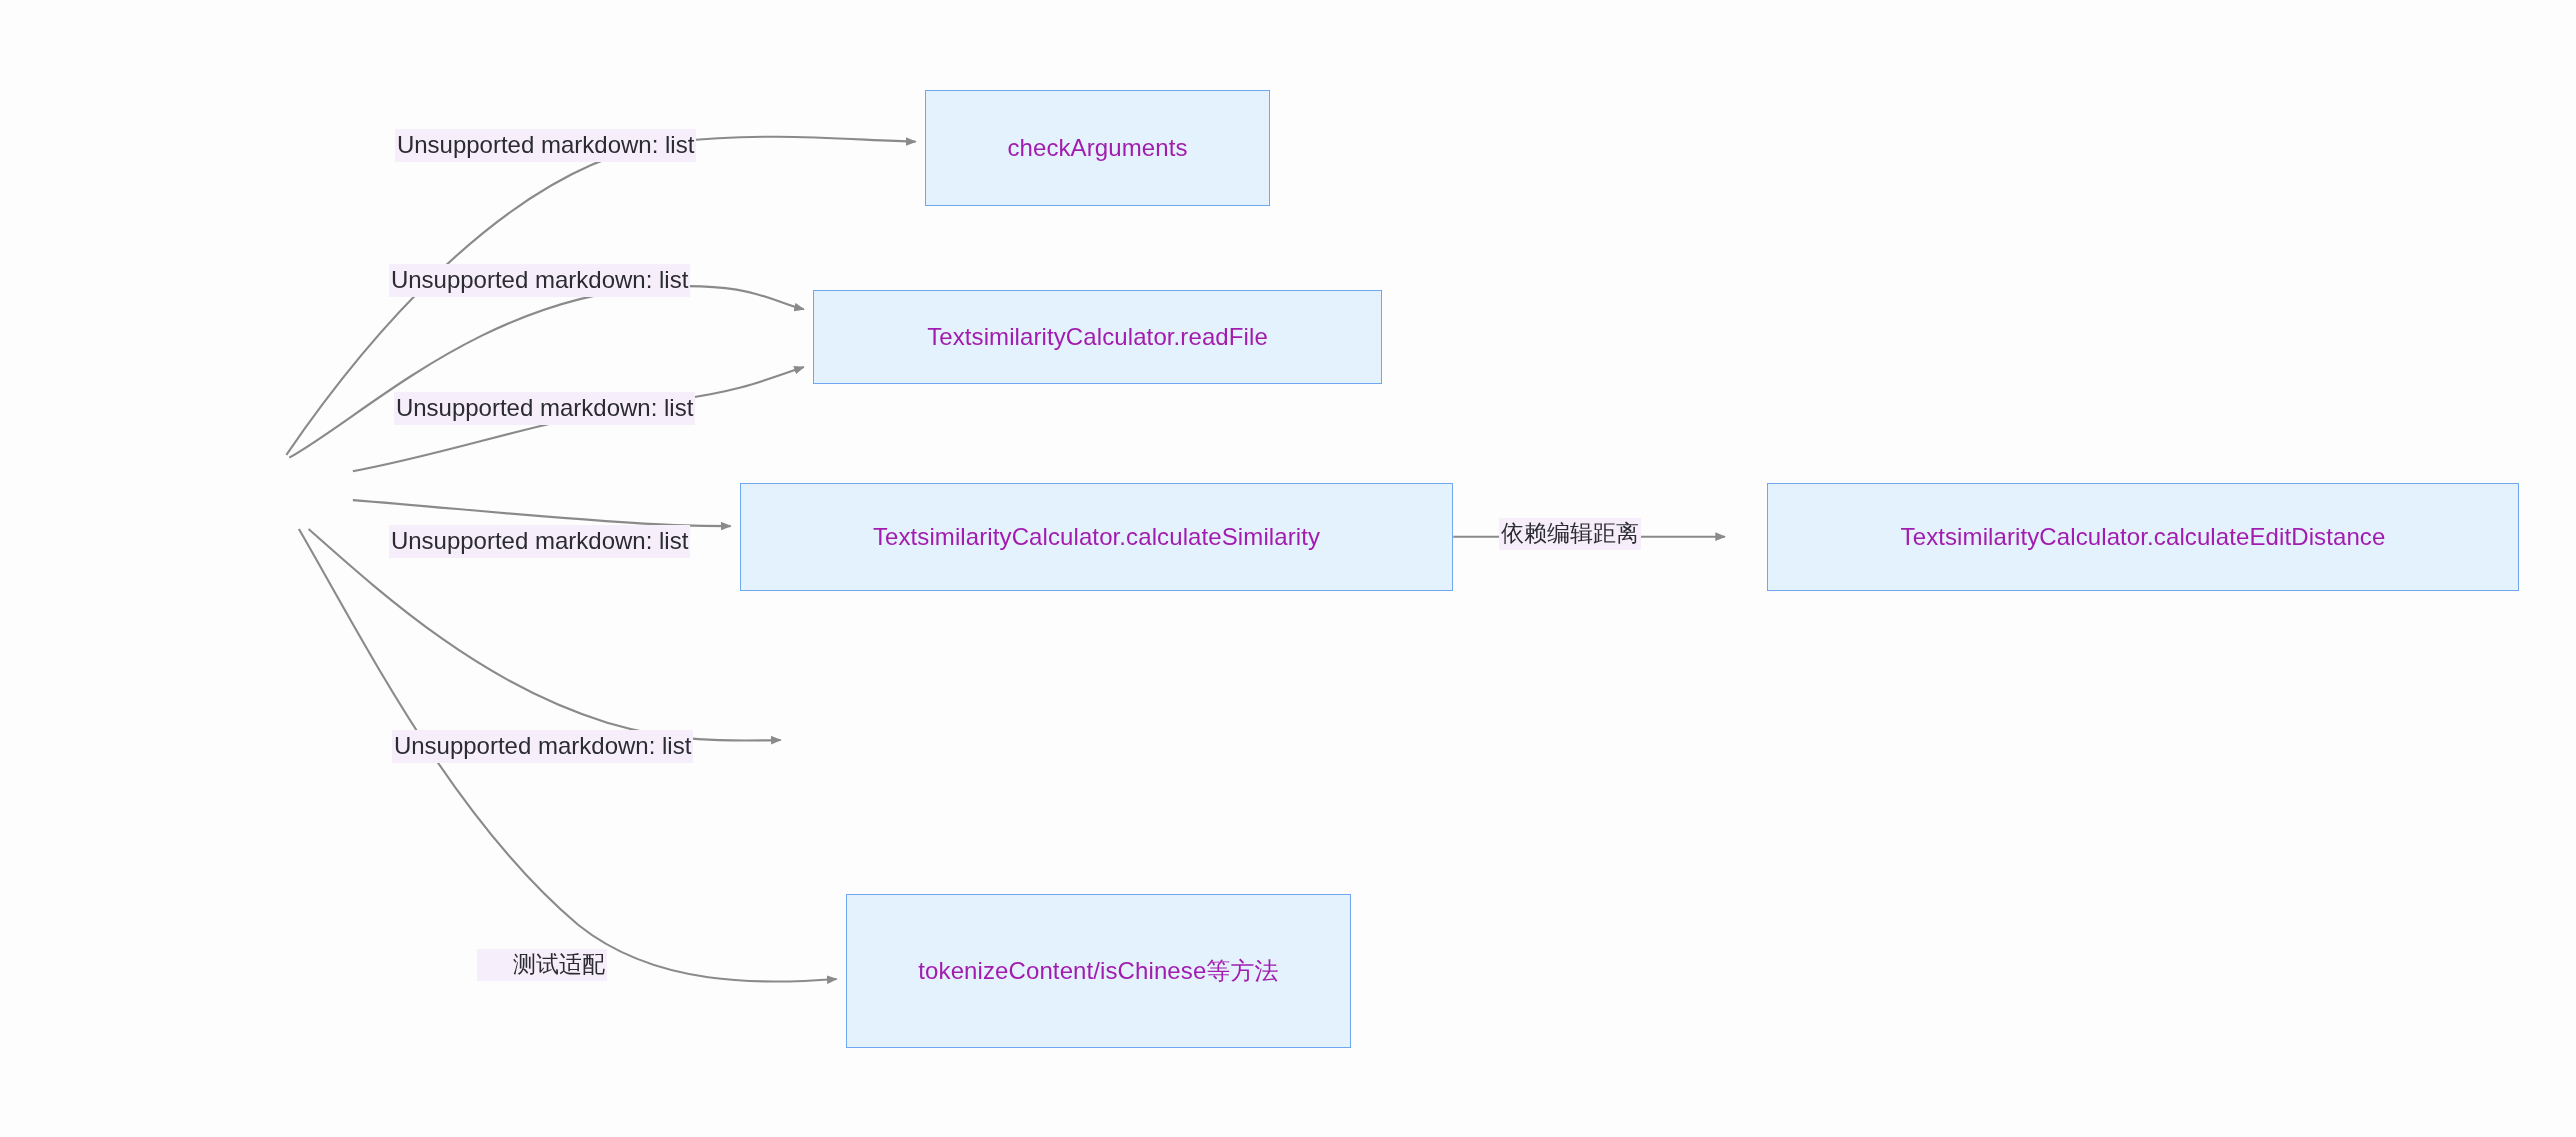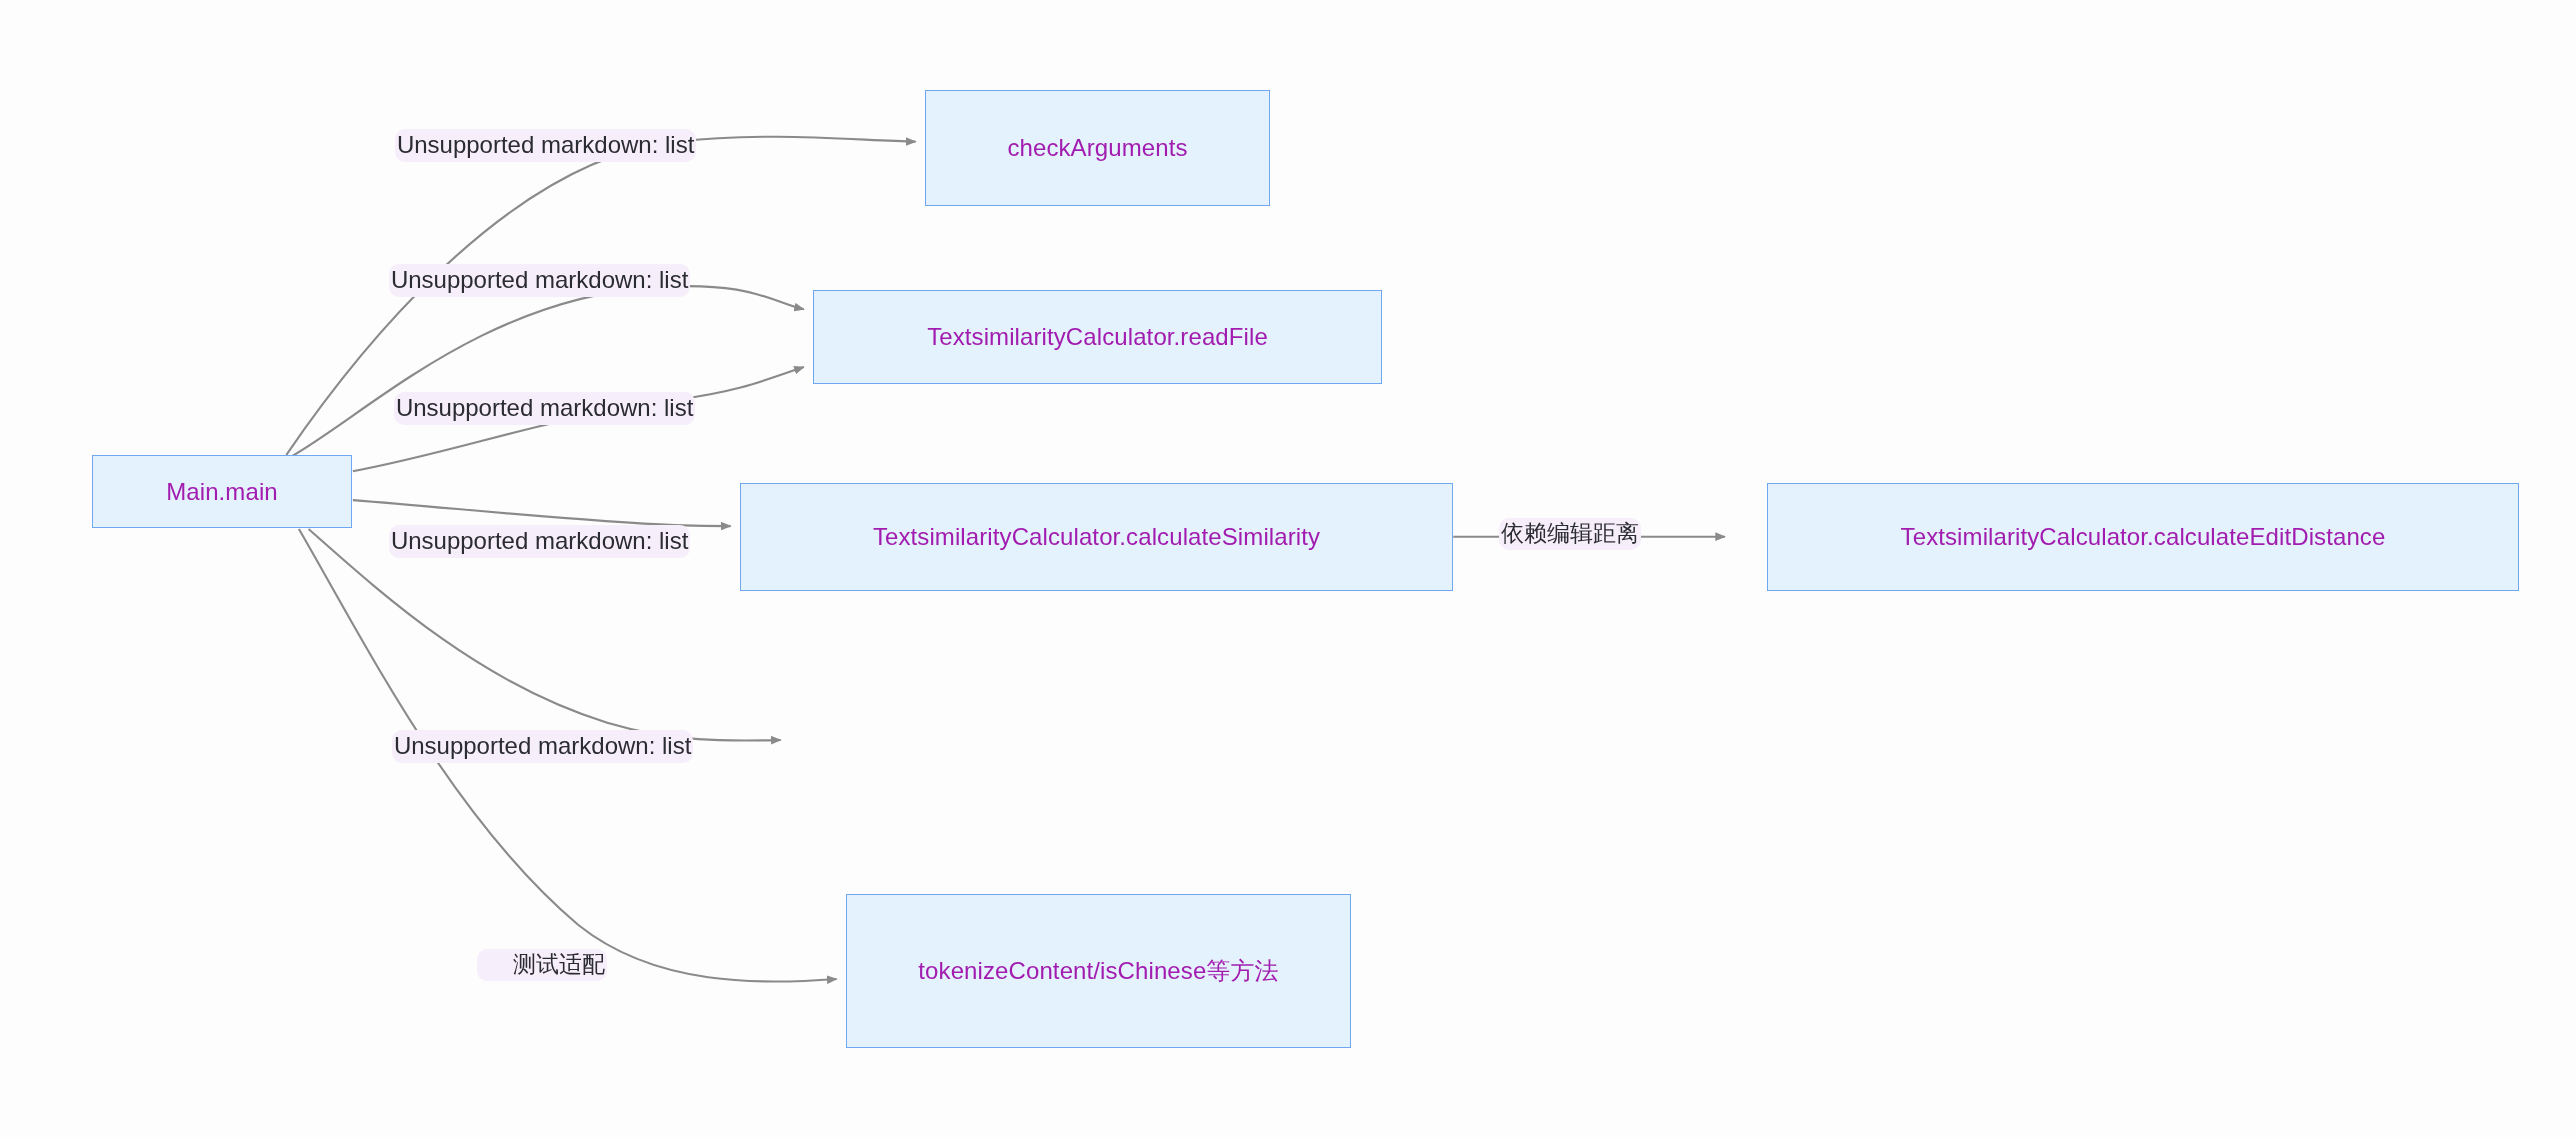--- a/index.html
+++ b/index.html
@@ -43,21 +43,20 @@
   }
   .edge-label {
     position: absolute;
     background: #f6eefa;
     color: #2b2b33;
     font-size: 24px;
     white-space: nowrap;
     line-height: 1.18;
     padding: 1.9px 1.9px 2.9px 1.9px;
     box-sizing: border-box;
-    border-radius: 10px;
   }
   .edge-label.cjk {
     font-size: 23px;
     text-align: center;
   }
 </style>
 </head>
 <body>
 
 <div id="canvas">
@@ -73,23 +72,20 @@
       <path d="M 297,472 C 360,380 520,168 700,147 C 800,136 890,146 950,147"></path>
       <path d="M 300,475 C 380,430 500,310 680,298 C 780,292 800,313 834,321"></path>
       <path d="M 366,489 C 470,470 580,430 700,415 C 770,406 800,392 834,381"></path>
       <path d="M 366,519 C 480,528 600,541 700,545 C 730,546 740,546 758,546"></path>
       <path d="M 320,549 C 400,620 500,710 630,750 C 700,771 760,769 810,768"></path>
       <path d="M 310,549 C 380,670 470,850 600,960 C 680,1024 790,1022 868,1016"></path>
       <path d="M 1508,557 L 1790,557"></path>
     </g>
   </svg>
 
-  <div class="node" style="left:92px; top:455px; width:260px; height:73px;">
-    <span class="node-label">Main.main</span>
-  </div>
 
   <div class="node" style="left:925px; top:90px; width:345px; height:116px;">
     <span class="node-label">checkArguments</span>
   </div>
 
   <div class="node" style="left:813px; top:290px; width:569px; height:94px;">
     <span class="node-label">TextsimilarityCalculator.readFile</span>
   </div>
 
   <div class="node" style="left:740px; top:483px; width:713px; height:108px;">

